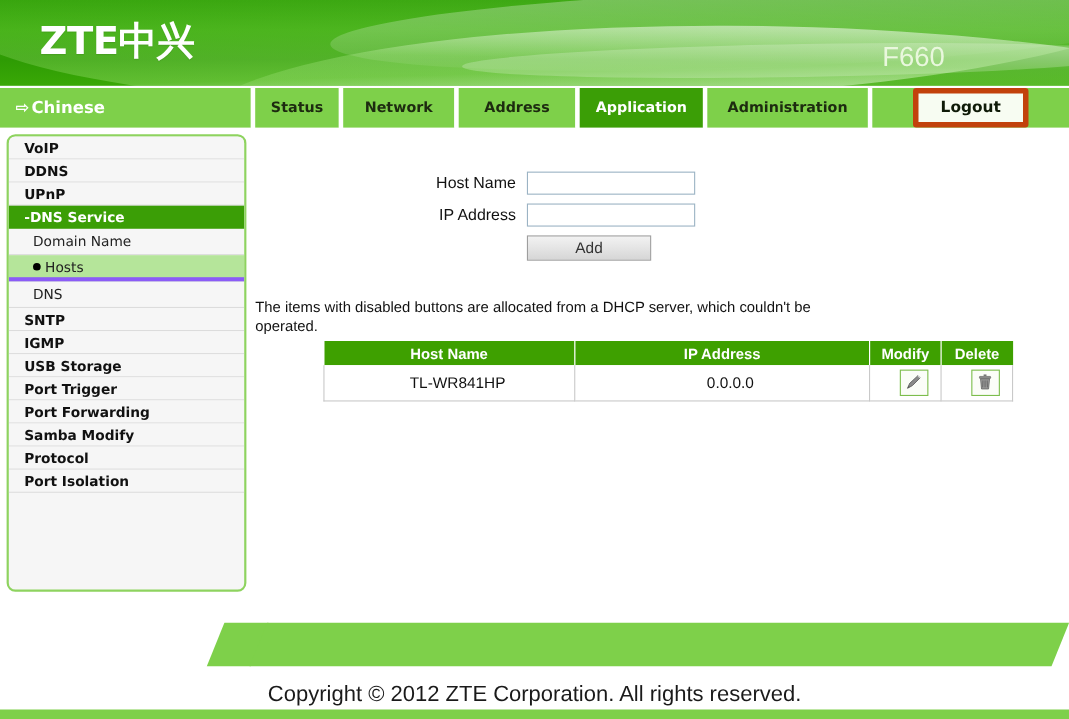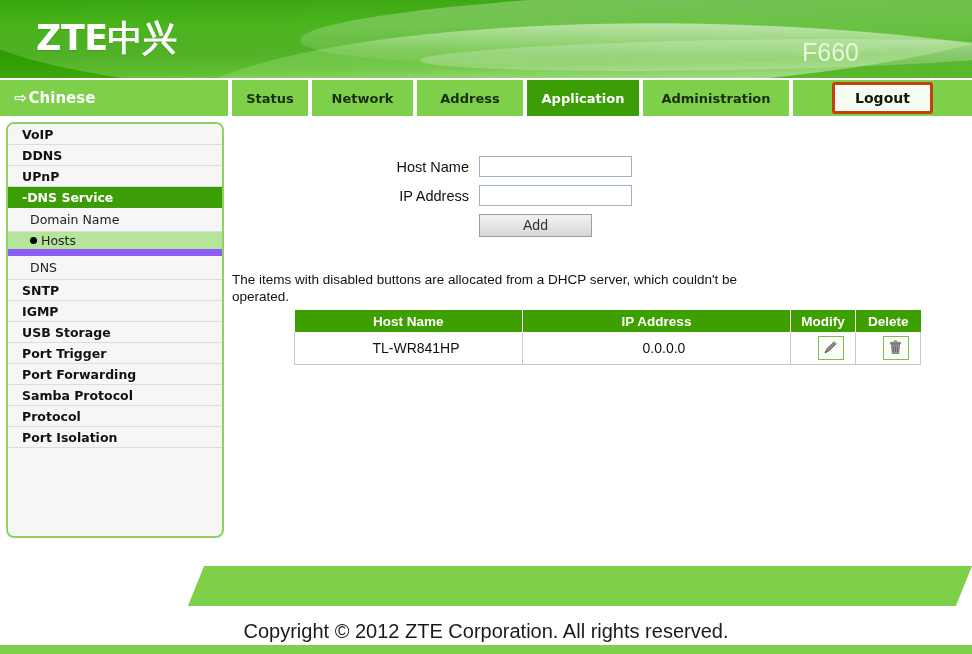--- a/index.html
+++ b/index.html
@@ -124,21 +124,21 @@
     background: #7ed04a;
     display: flex;
     align-items: center;
     justify-content: center;
   }
   .logout-btn {
     background: #f7fcf2;
     color: #0f1a08;
     font-size: 14px;
     font-weight: bold;
-    border: 3px solid #c2410c;
+    border: 5px solid #c2410c;
     border-radius: 3px;
     padding: 5px 20px;
     cursor: pointer;
     font-family: "DejaVu Sans", sans-serif;
   }
 
   
   .sidebar {
     position: absolute;
     left: 6px; top: 122px;
@@ -169,21 +169,21 @@
   .side-item.sub {
     font-weight: normal;
     font-size: 12.5px;
     padding-left: 22px;
     color: #222222;
     height: 24px;
     border-bottom: 1px solid #dcdcdc;
   }
   .side-item.sub.selected {
     background: #b5e59a;
-    border-bottom: 7px solid #8b5cf6;
+    border-bottom: 4px solid #8b5cf6;
   }
   .side-item.sub .bullet {
     display: inline-block;
     width: 7px; height: 7px;
     border-radius: 50%;
     background: #000000;
     margin-right: 4px;
     flex: none;
   }
   .side-spacer { flex: 1; background: #f6f6f6; }
@@ -399,21 +399,21 @@
     <div class="side-item">
         <span>USB Storage</span>
       </div>
     <div class="side-item">
         <span>Port Trigger</span>
       </div>
     <div class="side-item">
         <span>Port Forwarding</span>
       </div>
     <div class="side-item">
-        <span>Samba Protocol</span>
+        <span>Samba Modify</span>
       </div>
     <div class="side-item">
         <span>Protocol</span>
       </div>
     <div class="side-item">
         <span>Port Isolation</span>
       </div>
     <div class="side-spacer"></div>
   </div>
 

